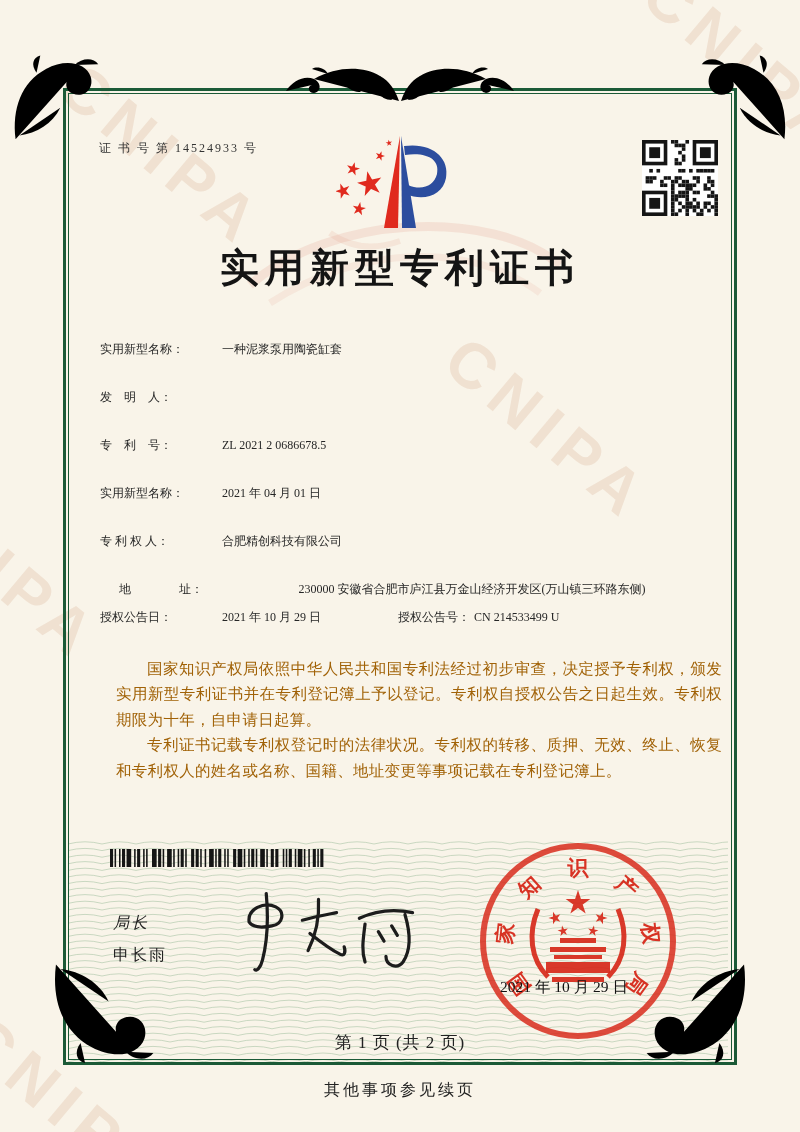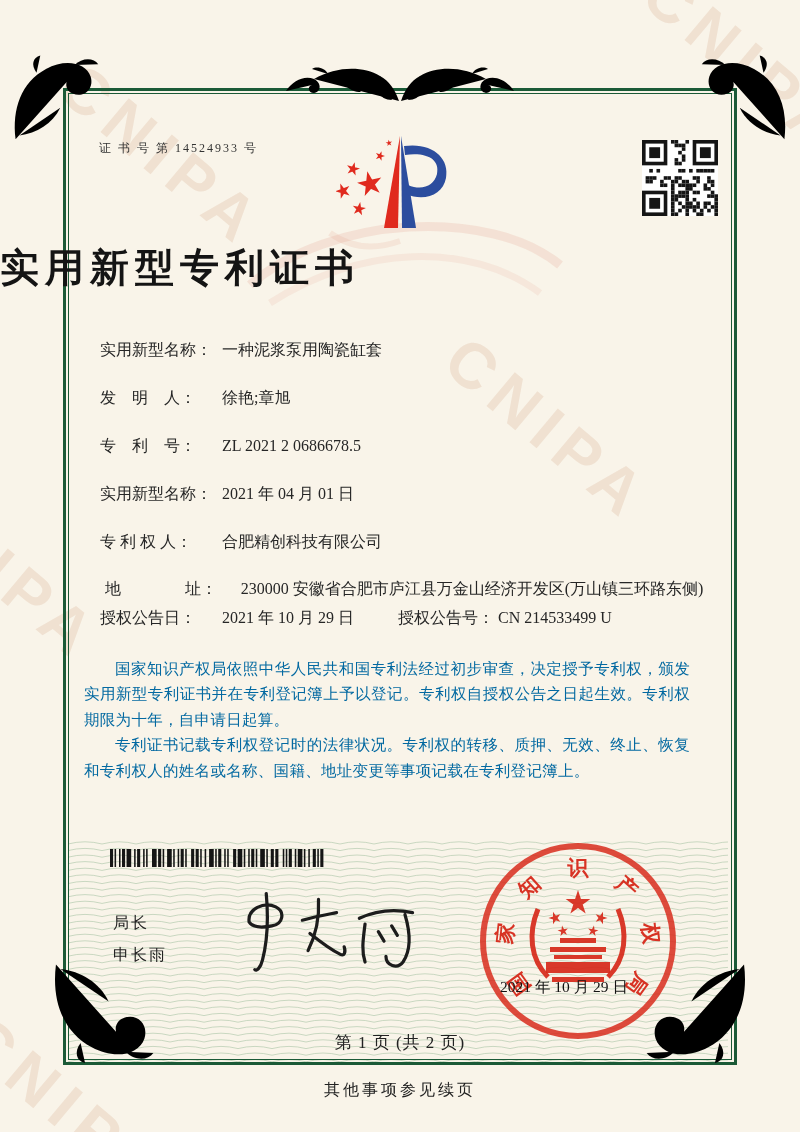--- a/index.html
+++ b/index.html
@@ -24,41 +24,41 @@
   .orn-br{left:638px;top:960px;transform:scale(-1,-1);}
   .orn-top{position:absolute;left:283px;top:61px;z-index:3;}
 
   .flourish{position:absolute;left:230px;top:185px;z-index:1;}
   .waves{position:absolute;left:68px;top:840px;z-index:2;}
 
   
   .cert-no{position:absolute;left:99px;top:140px;font-size:12px;letter-spacing:2px;color:#333;z-index:4;}
   .logo{position:absolute;left:336px;top:130px;z-index:4;}
   .qr{position:absolute;left:642px;top:140px;z-index:4;}
-  .title{position:absolute;left:0;right:0;top:241px;font-size:39px;font-weight:700;
+  .title{position:absolute;left:0;right:0;top:241px;text-align:center;font-size:39px;font-weight:700;
          letter-spacing:6px;color:#141414;z-index:4;}
 
   
-  .fields{position:absolute;left:100px;top:337px;width:606px;font-size:16px;color:#262626;z-index:4;}
+  .fields{position:absolute;left:100px;top:337px;width:606px;font-size:12px;color:#262626;z-index:4;}
   .frow{display:flex;line-height:25px;margin-bottom:23px;}
   .flabel{width:122px;flex:none;white-space:nowrap;}
   .fvalue{flex:1;}
   .addr{line-height:24px;margin-bottom:4px;text-align:center;}
   .addr .fvalue{max-width:472px;margin-left:16px;}
   .grant .fvalue1{flex:none;width:176px;}
   .grant .flabel2{flex:none;white-space:nowrap;}
   .grant .fvalue2{flex:none;margin-left:4px;}
 
-  .paragraphs{position:absolute;left:84px;top:656px;width:606px;font-size:15.5px;line-height:25.4px;
-              text-align:justify;letter-spacing:0.3px;color:#0369a1;z-index:4;}
+  .paragraphs{position:absolute;left:116px;top:656px;width:606px;font-size:15.5px;line-height:25.4px;
+              text-align:justify;letter-spacing:0.3px;color:#a16207;z-index:4;}
   .paragraphs p{margin:0;text-indent:2em;}
 
   .barcode{position:absolute;left:110px;top:849px;z-index:4;}
 
-  .officer-title{position:absolute;left:113px;top:913px;font-size:16px;letter-spacing:2px;z-index:4;}
+  .officer-title{position:absolute;left:113px;top:913px;font-size:16px;letter-spacing:2px;z-index:4;font-style:italic;}
   .officer-name{position:absolute;left:113px;top:945px;font-size:16px;letter-spacing:2px;z-index:4;}
   .signature{position:absolute;left:228px;top:886px;z-index:4;}
   .signature path{fill:none;stroke:#1c1c1c;stroke-width:3.4;stroke-linecap:round;stroke-linejoin:round;}
 
   
   .seal{position:absolute;left:480px;top:843px;width:196px;height:196px;z-index:3;}
   .seal-ring{position:absolute;inset:0;border:6px solid rgba(216,44,28,0.85);border-radius:50%;}
   .seal-char{position:absolute;left:50%;top:50%;font-size:21px;font-weight:700;color:rgba(214,40,25,0.95);
              font-family:"Liberation Serif","DejaVu Serif",serif;}
   .c1{transform:translate(-50%,-50%) rotate(-126deg) translateY(-73px);}
@@ -277,21 +277,20 @@
 
   <div class="title">实用新型专利证书</div>
 
   <div class="fields">
     <div class="frow">
       <span class="flabel">实用新型名称：</span>
       <span class="fvalue">一种泥浆泵用陶瓷缸套</span>
     </div>
     <div class="frow">
       <span class="flabel">发　明　人：</span>
-      <span class="fvalue">徐艳;章旭</span>
     </div>
     <div class="frow">
       <span class="flabel">专　利　号：</span>
       <span class="fvalue">ZL 2021 2 0686678.5</span>
     </div>
     <div class="frow">
       <span class="flabel">实用新型名称：</span>
       <span class="fvalue">2021 年 04 月 01 日</span>
     </div>
     <div class="frow">

